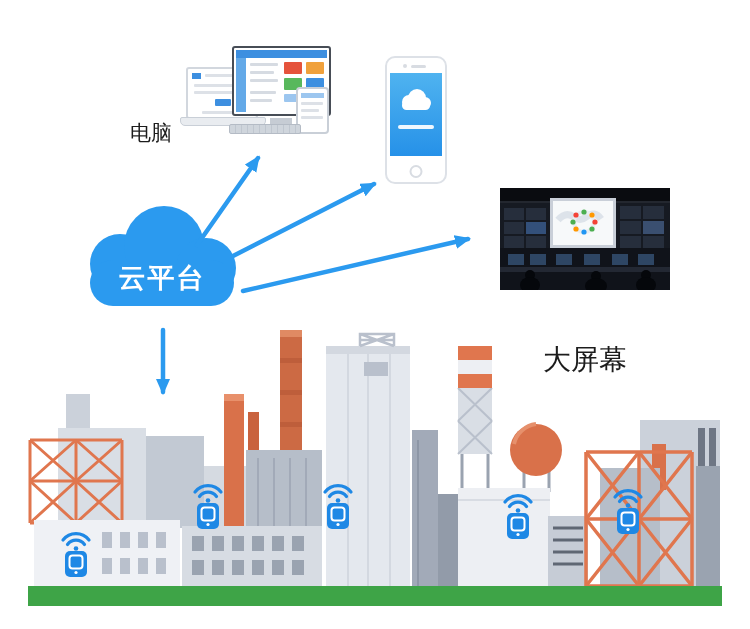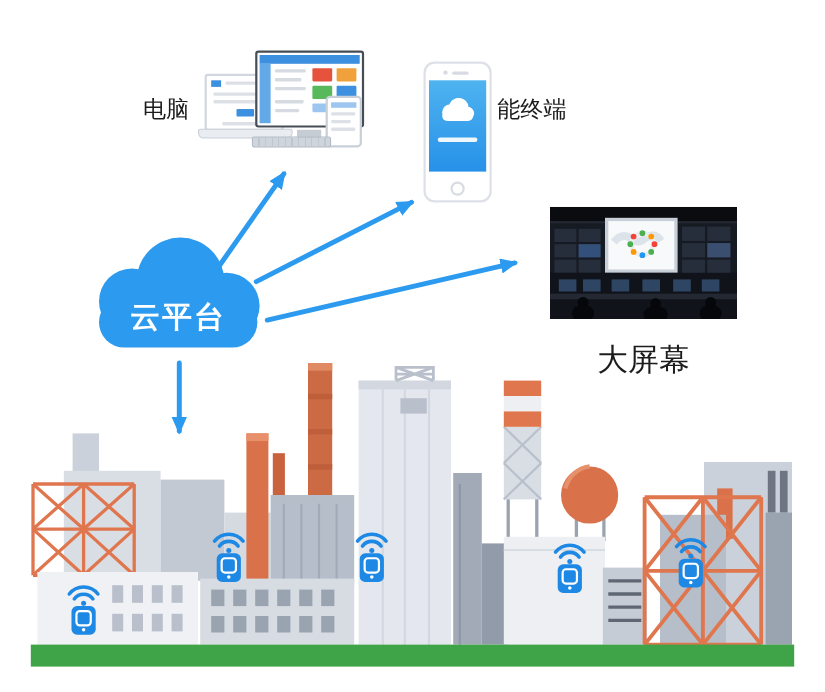--- a/index.html
+++ b/index.html
@@ -1,26 +1,26 @@
 <!DOCTYPE html>
 <html><head>
 <meta charset="utf-8">
 <style>
   * { margin:0; padding:0; box-sizing:border-box; }
   html,body { width:750px; height:629px; background:#ffffff;
     font-family:"Liberation Sans","DejaVu Sans",sans-serif; }
   .canvas { position:relative; width:750px; height:629px; background:#ffffff; overflow:hidden; }
 
-  .label { position:absolute; color:#1c1c1c; font-size:21px; font-weight:500; line-height:31px; }
+  .label { position:absolute; color:#1c1c1c; font-size:21px; font-weight:500; line-height:31px;margin-top:33px; }
   .label-computer { left:121px; top:84px; width:60px; text-align:center; }
   .label-mobile   { left:452px; top:84px; }
   .label-bigscreen{ left:543px; top:311px; font-size:28px; }
 
   
-  .cloud { position:absolute; left:84px; top:214px; width:156px; height:104px; }
+  .cloud { position:absolute; left:84px; top:204px; width:156px; height:104px; }
   .cloud svg { position:absolute; inset:0; }
   .cloud-text { position:absolute; left:0; right:0; top:56px; text-align:center;
     color:#ffffff; font-size:27px; font-weight:bold; letter-spacing:2px; }
 
   
   .arrows { position:absolute; left:0; top:0; pointer-events:none; }
 
   
   .pc { position:absolute; left:183px; top:40px; width:152px; height:100px; }
   .pc * { position:absolute; }
@@ -78,21 +78,20 @@
   
   .factory { position:absolute; left:0; top:0; pointer-events:none; }
 </style>
 </head>
 <body>
 
 <div class="canvas">
 
   <div class="label label-computer">电脑</div>
   <div class="label label-mobile">
-    <div>能终端</div>
   </div>
   <div class="label label-bigscreen">大屏幕</div>
 
   <div class="cloud">
     <svg width="156" height="104" viewBox="0 0 156 104">
       <circle cx="36" cy="60" r="30" fill="#2b9aef"></circle>
       <circle cx="80" cy="42" r="40" fill="#2b9aef"></circle>
       <circle cx="122" cy="64" r="30" fill="#2b9aef"></circle>
       <rect x="6" y="56" width="144" height="46" rx="23" fill="#2b9aef"></rect>
     </svg>

